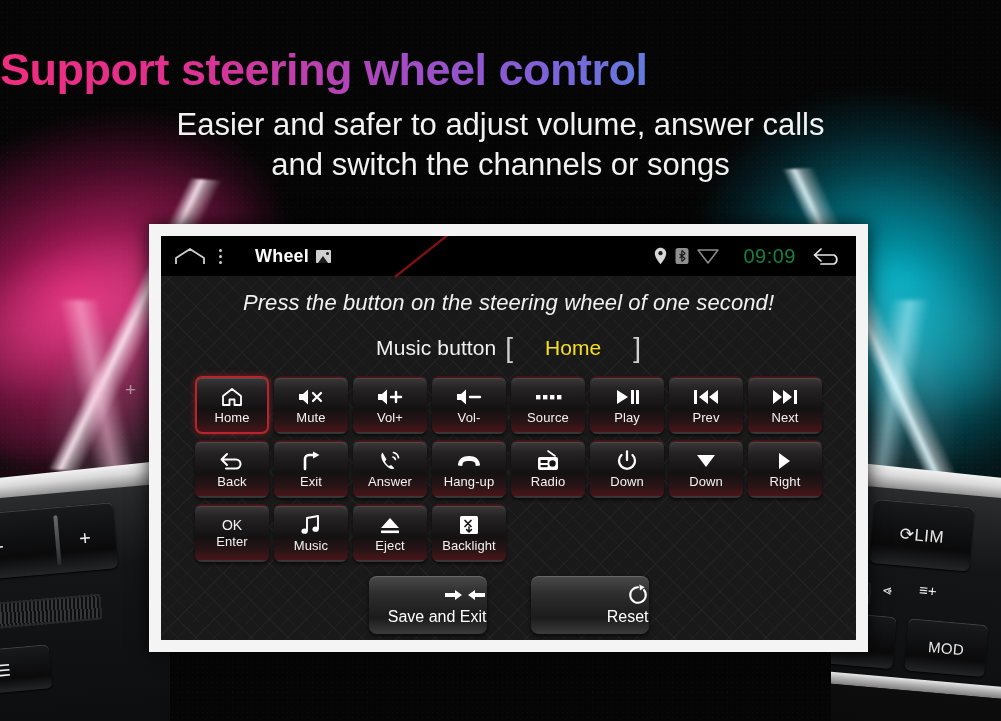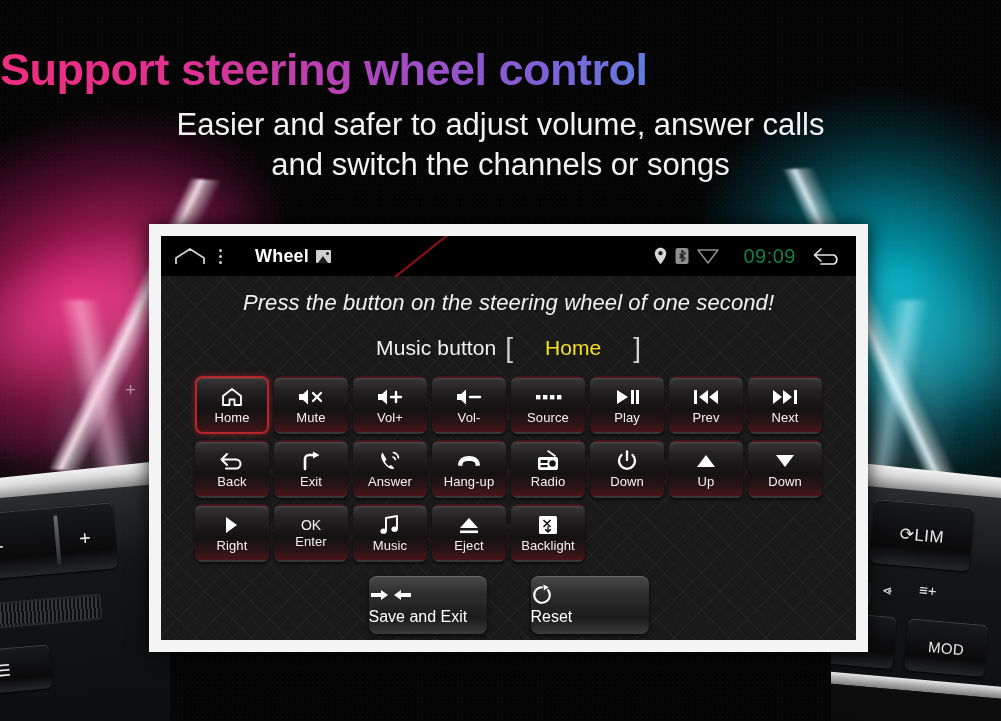--- a/index.html
+++ b/index.html
@@ -195,21 +195,21 @@
   .btn .toptext{ font-size:14px; line-height:17px; }
 
   
   #actions{
     display:flex; justify-content:center; gap:44px; margin-top:14px;
   }
   .abtn{
     width:118px; height:58px; border-radius:8px;
     background:linear-gradient(180deg,#4a4a4a 0%,#2e2e2e 30%,#1b1b1b 72%,#3b3b3b 100%);
     box-shadow:inset 0 1px 0 rgba(255,255,255,.17), 0 2px 4px rgba(0,0,0,.7);
-    display:flex; flex-direction:column; align-items:flex-start; justify-content:center;
+    display:flex; flex-direction:column; align-items:flex-end; justify-content:center;
     color:#fff;
   }
   .abtn .ic{ height:22px; display:flex; align-items:center; justify-content:center;}
   .abtn .lbl{ font-size:16px; margin-top:2px; white-space:nowrap;}
 
   svg{ display:block; }
 </style>
 </head>
 <body>
 
@@ -468,28 +468,20 @@
         <span class="ic">
           <svg width="22" height="22" viewBox="0 0 22 22">
               <path d="M5.5 5 a8 8 0 1 0 11 0" fill="none" stroke="#fff" stroke-width="2.3" stroke-linecap="round"></path>
               <path d="M11 1.5 L11 10" stroke="#fff" stroke-width="2.3" stroke-linecap="round"></path>
             </svg>
         </span>
         <span class="lbl">Down</span>
       </div>
 
 
-      <div class="btn">
-        <span class="ic">
-          <svg width="22" height="16" viewBox="0 0 22 16">
-              <path d="M11 2 L20 14 L2 14 Z" fill="#fff"></path>
-            </svg>
-        </span>
-        <span class="lbl">Up</span>
-      </div>
 
       <div class="btn">
         <span class="ic">
           <svg width="22" height="16" viewBox="0 0 22 16">
               <path d="M11 14 L2 2 L20 2 Z" fill="#fff"></path>
             </svg>
         </span>
         <span class="lbl">Down</span>
       </div>
 

